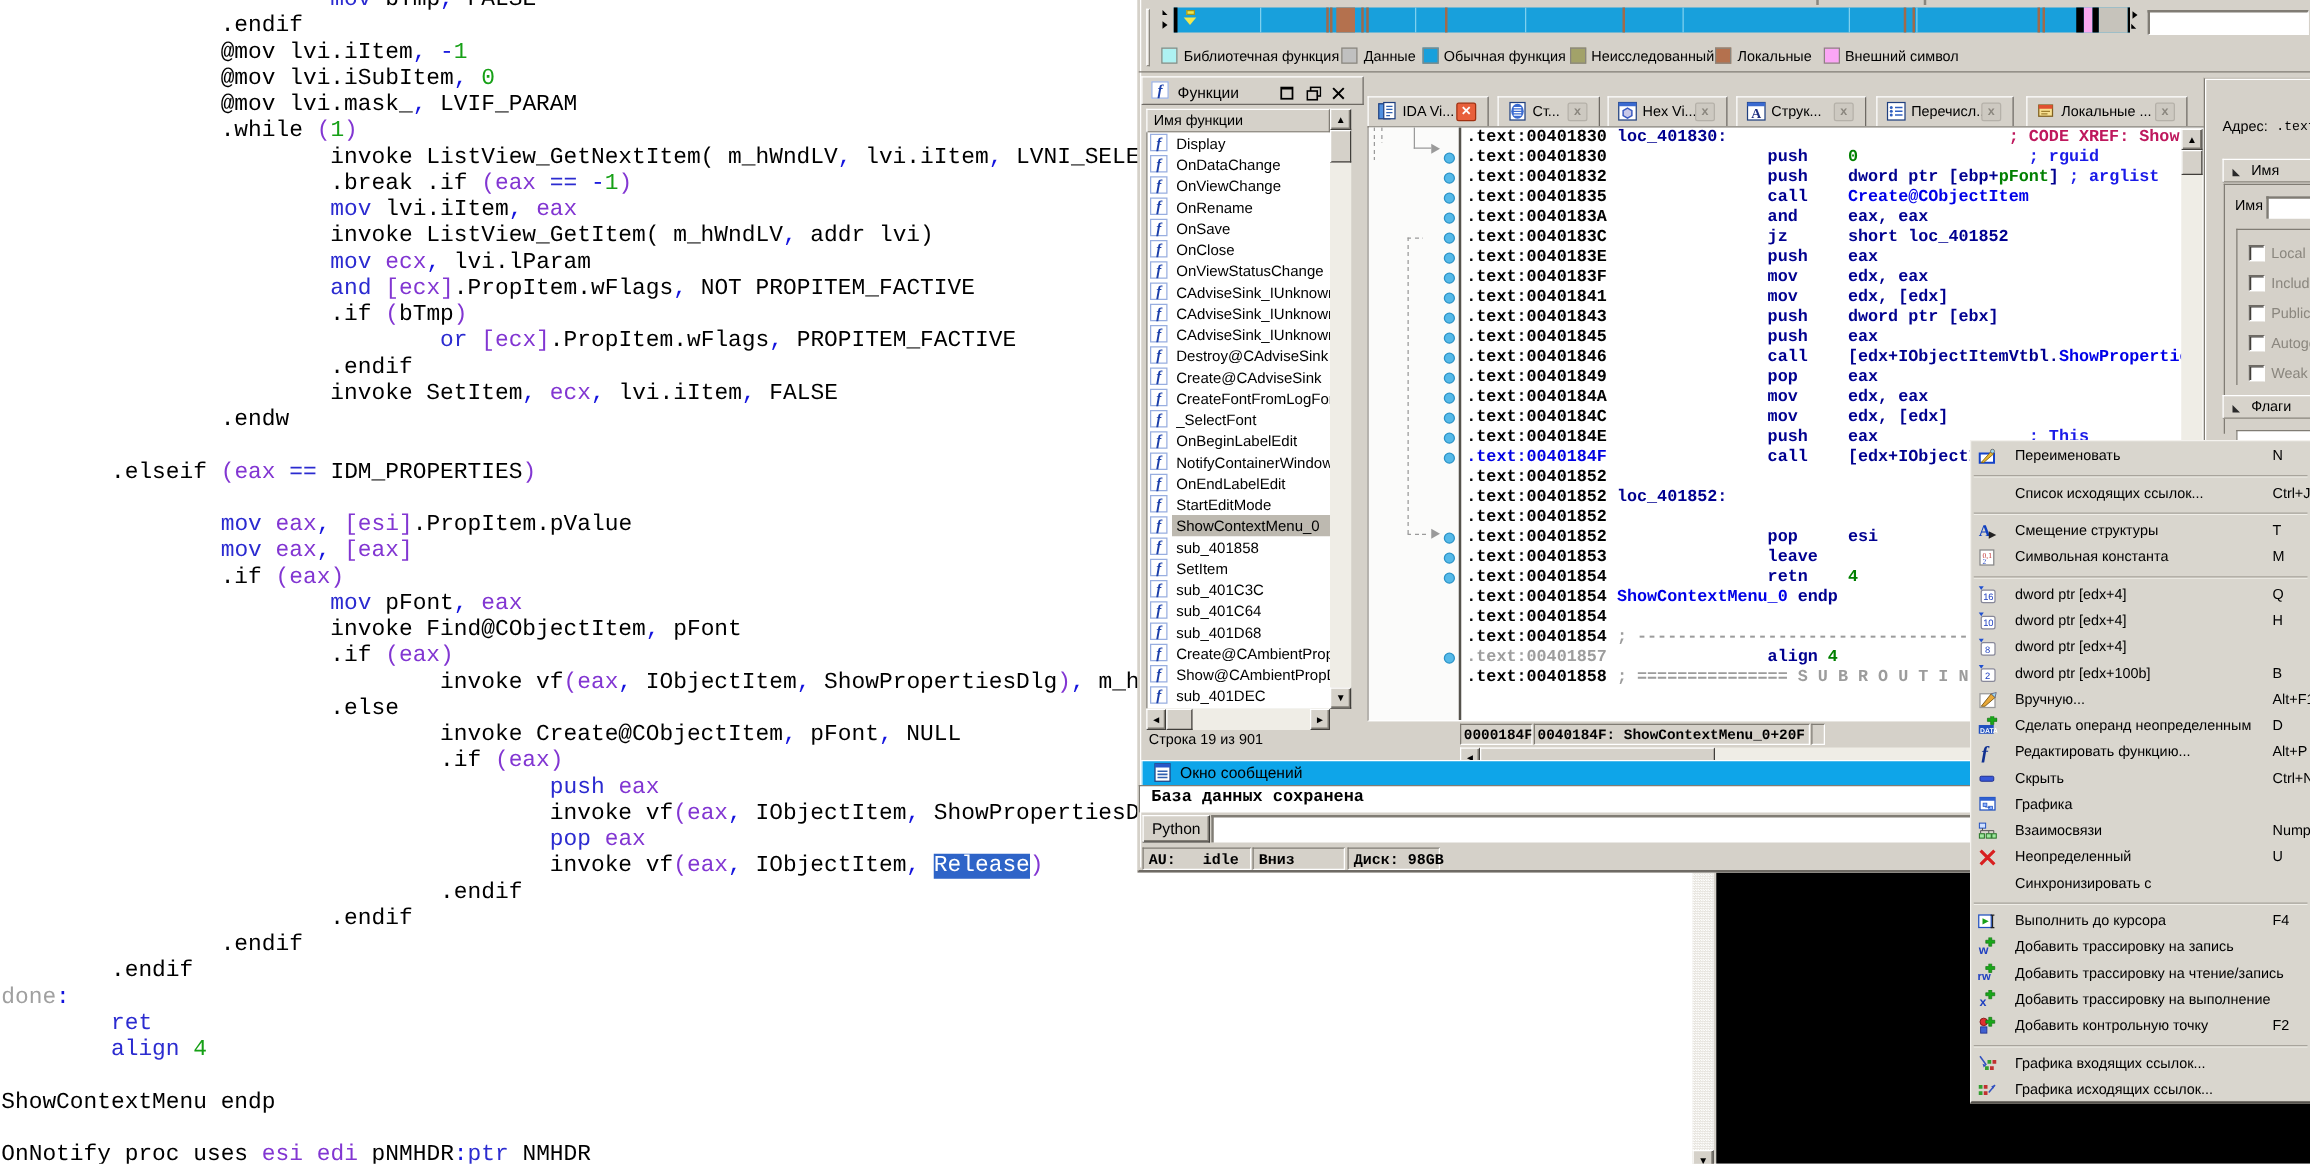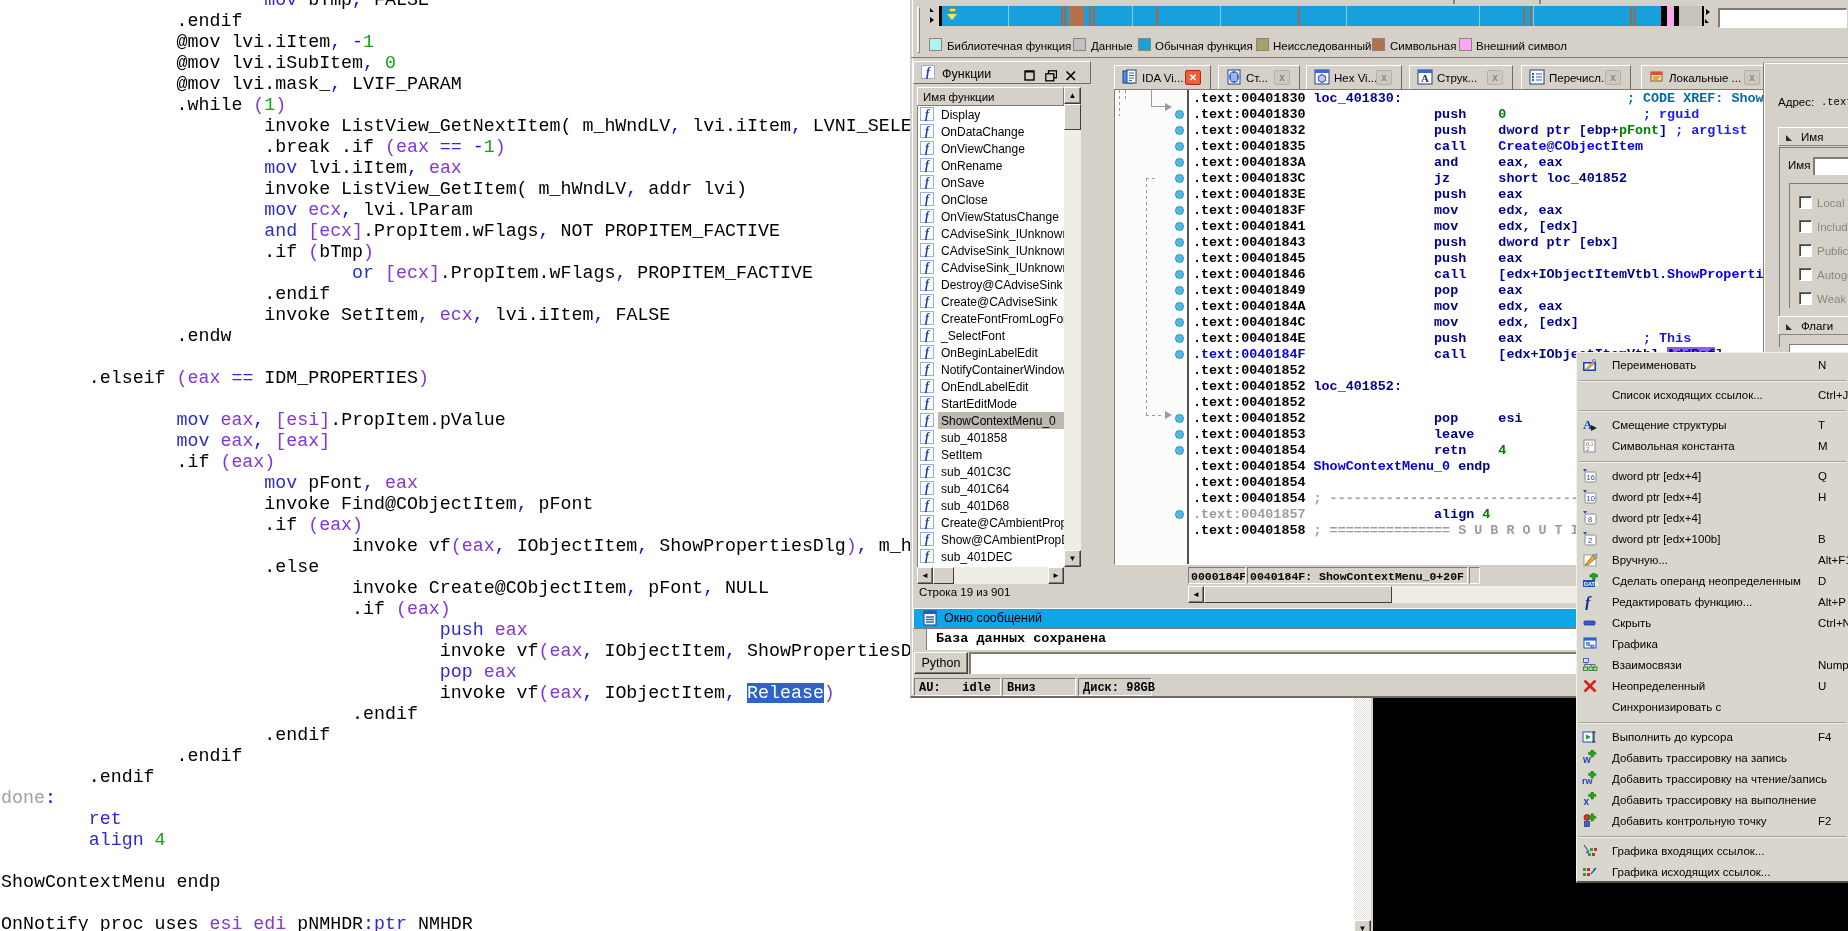--- a/index.html
+++ b/index.html
@@ -49,46 +49,46 @@
 .fsel .fnm{background:#bdb9b0;}
 .fsel{background:linear-gradient(to right,transparent 20px,#bdb9b0 20px);}
 #fvsb{position:absolute;left:151px;top:26px;width:17px;height:480px;background:#efede6;}
 #fhsb{position:absolute;left:4px;top:506px;width:147px;height:17px;background:#efede6;}
 .sbtn{position:absolute;background:#d5d1c9;border:1px solid #fff;border-right-color:#403e3a;border-bottom-color:#403e3a;box-shadow:inset -1px -1px 0 #807c74;
  font-size:9px;text-align:center;color:#000;font-family:"Liberation Sans",sans-serif;}
 .dith{background-image:repeating-conic-gradient(#fff 0 25%,#e2dfd8 0 50%);background-size:2px 2px;}
 #fstatus{position:absolute;left:8px;top:528px;width:300px;height:16px;font-family:"Liberation Sans",sans-serif;font-size:11.5px;}
 
 
-#dpanel{position:absolute;left:183px;top:4px;width:672px;height:545px;margin-left:20px;}
+#dpanel{position:absolute;left:183px;top:16px;width:672px;height:545px;}
 .tab{position:absolute;top:3px;height:24px;background:#d5d1c9;border-top:1px solid #fff;border-left:1px solid #fff;border-right:1px solid #6e6a64;}
 .tab .ti{position:absolute;left:7px;top:3px;width:16px;height:16px;}
 .tab .tt{position:absolute;top:6px;font-family:"Liberation Sans",sans-serif;font-size:11.5px;white-space:nowrap;}
 .tab .tx{position:absolute;top:4px;width:16px;height:15px;background:#cdc9c1;border:1px solid #b5b1a9;border-radius:2px;color:#8a867e;font-size:10px;line-height:13px;text-align:center;font-family:"Liberation Sans",sans-serif;font-weight:bold;}
 .tab .txr{background:#e8603c;border:1px solid #a03010;color:#fff;}
 #dview{position:absolute;left:0px;top:27px;width:672px;height:476px;background:#fff;border:1px solid #807c74;border-bottom:1px solid #fff;}
 #dgut{position:absolute;left:0;top:0;width:74px;height:474px;background:#fbfbfa;border-right:2px solid #55524c;}
 #dis{position:absolute;left:78px;top:1px;width:572px;height:472px;overflow:hidden;
  font-family:"Liberation Mono",monospace;font-weight:bold;font-size:13.4px;line-height:16px;white-space:pre;color:#000090;}
 .dl{height:16px;}
-.da{color:#000}.dg{color:#9c9c9c}.db{color:#0000e0}.dn{color:#0000e8}.dc{color:#1a1ae8}.dx{color:#0369a1}.dv{color:#008000}
+.da{color:#000}.dg{color:#9c9c9c}.db{color:#0000e0}.dn{color:#0000e8}.dc{color:#1a1ae8}.dx{color:#be185d}.dv{color:#008000}
 .hl{background:#8b5cf6;color:#000090;}
 #dvsb{position:absolute;left:650px;top:1px;width:17px;height:472px;background:#efede6;}
 #dstat{position:absolute;left:74px;top:505px;height:17px;font-family:"Liberation Mono",monospace;font-weight:bold;font-size:11.5px;color:#000;}
 .sbox{position:absolute;top:0;height:17px;border-top:1px solid #807c74;border-left:1px solid #807c74;border-right:1px solid #fff;border-bottom:1px solid #fff;background:#d5d1c9;padding:2px 2px 0 2px;white-space:nowrap;overflow:hidden;}
 #dhsb{position:absolute;left:74px;top:524px;width:574px;height:17px;background:#efede6;}
 
 
 .gdot{position:absolute;width:9px;height:9px;border-radius:50%;background:#55b9e8;border:1px solid #2a93c8;}
 .garr{position:absolute;width:0;height:0;border-top:4px solid transparent;border-bottom:4px solid transparent;border-left:7px solid #9a9a9a;}
 
 
 #msgt{position:absolute;left:2px;top:550px;width:851px;height:21px;border:1px solid #fff;border-bottom-color:#807c74;border-right-color:#807c74;background:#0ea5e9;}
 #msgt .cap{position:absolute;left:30px;top:2px;font-family:"Liberation Sans",sans-serif;font-size:12.5px;}
-#msgbody{position:absolute;left:15px;top:570px;width:851px;height:22px;background:#fff;border-top:1px solid #807c74;border-left:1px solid #807c74;
+#msgbody{position:absolute;left:0;top:570px;width:851px;height:22px;background:#fff;border-top:1px solid #807c74;border-left:1px solid #807c74;
  font-family:"Liberation Mono",monospace;font-weight:bold;font-size:13.5px;padding:2px 0 0 9px;}
 #pybtn{position:absolute;left:3px;top:594px;width:54px;height:22px;background:#d5d1c9;border:1px solid #fff;border-right-color:#403e3a;border-bottom-color:#403e3a;box-shadow:inset -1px -1px 0 #807c74;
  font-family:"Liberation Sans",sans-serif;font-size:12.5px;text-align:center;padding-top:3px;}
 #pyin{position:absolute;left:58px;top:594px;width:791px;height:22px;background:#fff;border-top:2px solid #807c74;border-left:2px solid #807c74;}
 .stbox{position:absolute;top:620px;height:18px;border-top:1px solid #807c74;border-left:1px solid #807c74;border-right:1px solid #fff;border-bottom:1px solid #fff;
  font-family:"Liberation Mono",monospace;font-weight:bold;font-size:12px;padding:2px 0 0 4px;background:#d5d1c9;white-space:pre;}
 
 
 #dlg{position:absolute;left:1763px;top:62px;width:85px;height:295px;z-index:3;background:#d5d1c9;
  border-top:1px solid #c8c4bc;border-left:1px solid #807c74;box-shadow:inset 1px 1px 0 #fff;}
@@ -154,21 +154,21 @@
 
   <div class="leg" style="left:18px;background:#aef2f2"></div>
     <span class="legt" style="left:36px">Библиотечная функция</span>
   <div class="leg" style="left:162px;background:#c0c0c0"></div>
     <span class="legt" style="left:180px">Данные</span>
   <div class="leg" style="left:227px;background:#18a0dc"></div>
     <span class="legt" style="left:244px">Обычная функция</span>
   <div class="leg" style="left:345px;background:#a2a269"></div>
     <span class="legt" style="left:362px">Неисследованный</span>
   <div class="leg" style="left:461px;background:#b4714e"></div>
-    <span class="legt" style="left:479px">Символьная</span>
+    <span class="legt" style="left:479px">Локальные</span>
   <div class="leg" style="left:548px;background:#fba6f5"></div>
     <span class="legt" style="left:565px">Внешний символ</span>
 
   <div id="client">
 
     <div id="fpanel">
       <div id="ftitle">
         <span class="fic" style="position:absolute;left:7px;top:3px;width:14px;height:14px;background:#fff;border:1px solid #98aee0;font-family:'Liberation Serif',serif;font-style:italic;font-weight:bold;font-size:12px;color:#1b3faa;text-align:center;line-height:13px;">f</span>
         <span class="cap">Функции</span>
         <span class="tbtn" style="left:110px"><svg width="12" height="12">

